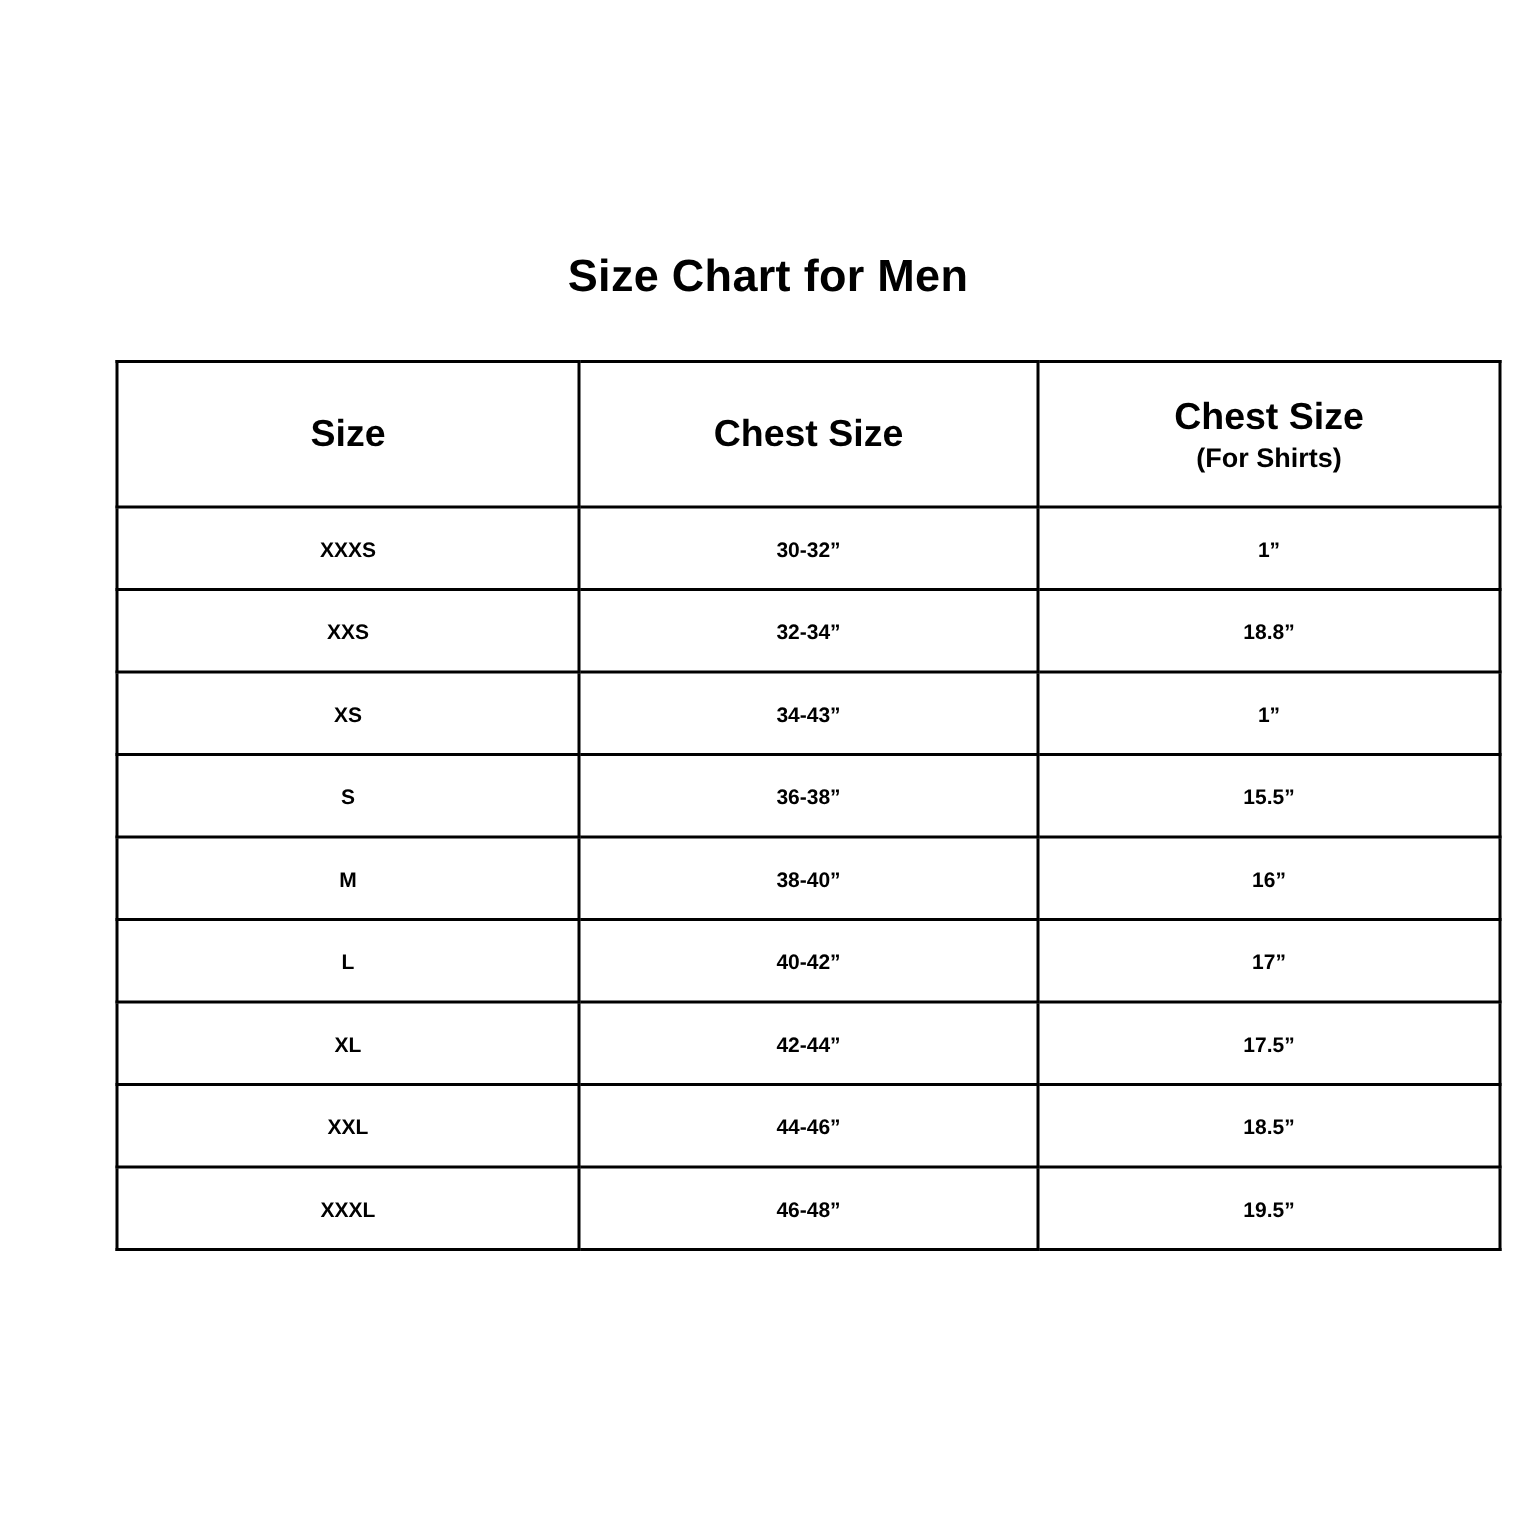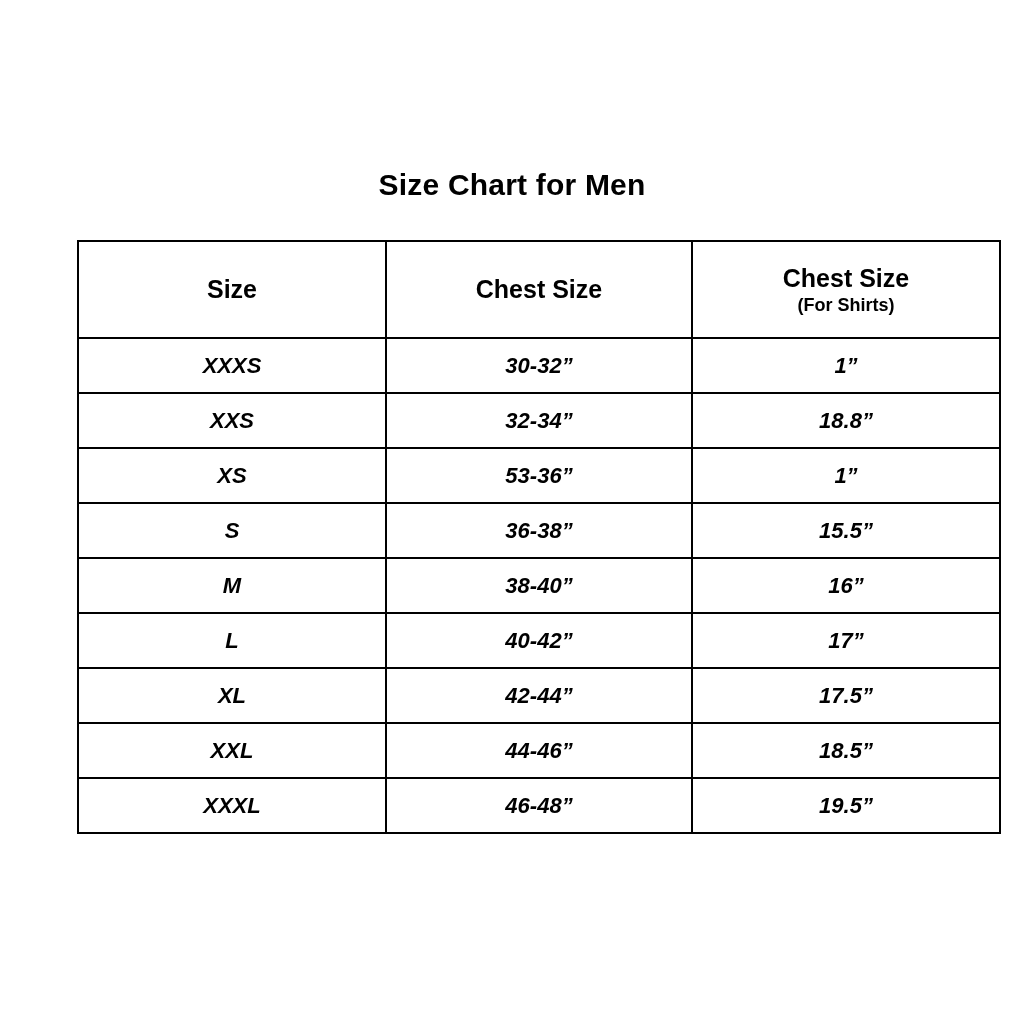--- a/index.html
+++ b/index.html
@@ -51,23 +51,22 @@
     color: #000000;
   }
   table.size-table th {
     height: 95px;
     font-size: 25px;
     line-height: 1.25;
     padding: 0 6px;
   }
   table.size-table td {
     height: 53px;
-    font-size: 22px;
+    font-size: 14px;
     padding: 0 6px;
-    font-style: italic;
   }
   col.c1 { width: 308px; }
   col.c2 { width: 306px; }
   col.c3 { width: 308px; }
   .th-sub {
     display: block;
     font-size: 18px;
     font-weight: bold;
   }
 </style>
@@ -105,21 +104,21 @@
           <td>30-32”</td>
           <td>1”</td>
         </tr>
         <tr>
           <td>XXS</td>
           <td>32-34”</td>
           <td>18.8”</td>
         </tr>
         <tr>
           <td>XS</td>
-          <td>53-36”</td>
+          <td>34-43”</td>
           <td>1”</td>
         </tr>
         <tr>
           <td>S</td>
           <td>36-38”</td>
           <td>15.5”</td>
         </tr>
         <tr>
           <td>M</td>
           <td>38-40”</td>

